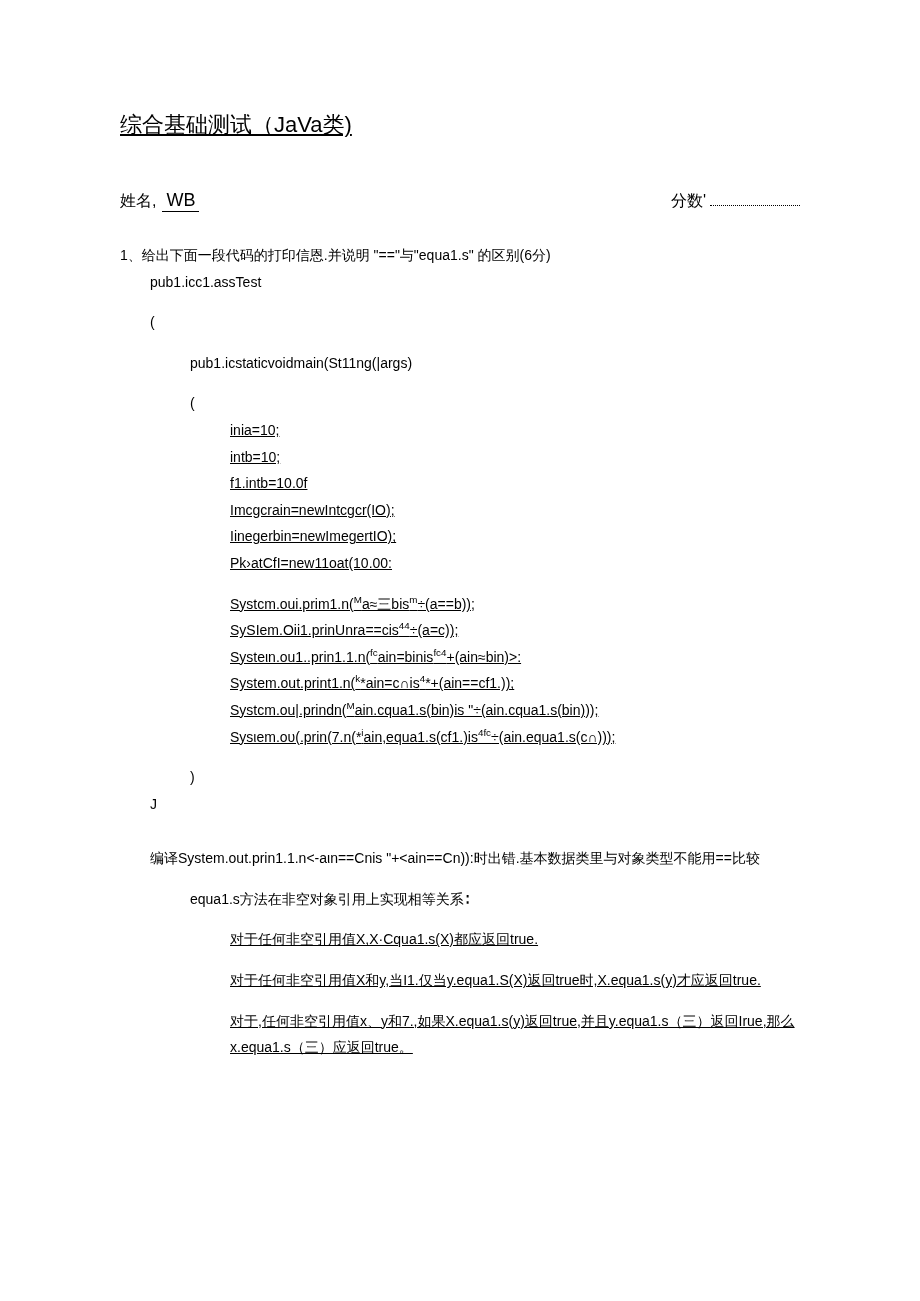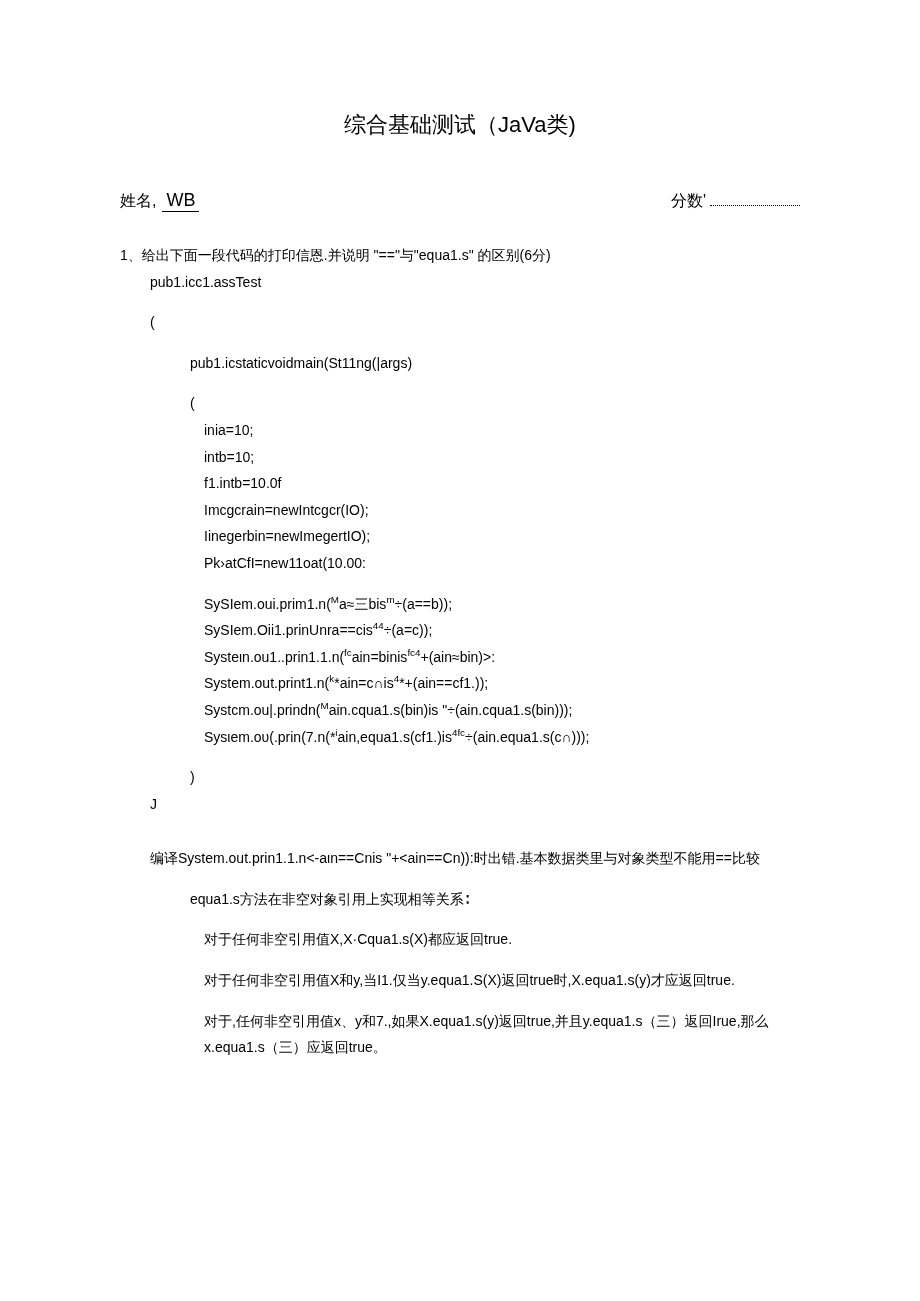--- a/index.html
+++ b/index.html
@@ -8,24 +8,24 @@
     background: #fff;
     font-family: "SimSun", "Microsoft YaHei", sans-serif;
     color: #000;
     width: 920px;
   }
   .page {
     padding: 110px 120px 80px 120px;
     box-sizing: border-box;
   }
   .title {
-    text-align: center;
     font-size: 22px;
     font-weight: 400;
     margin-bottom: 50px;
+    text-decoration: underline;
   }
   .header-row {
     display: flex;
     justify-content: space-between;
     align-items: flex-end;
     font-size: 16px;
     margin-bottom: 30px;
   }
   .name-part {
     display: flex;
@@ -48,21 +48,21 @@
     width: 90px;
     margin-left: 4px;
   }
   .q {
     font-size: 14px;
     line-height: 1.9;
   }
   .lvl1 { margin-left: 0; }
   .lvl2 { margin-left: 30px; }
   .lvl3 { margin-left: 70px; }
-  .lvl4 { margin-left: 84px; }
+  .lvl4 { margin-left: 110px; text-decoration: underline; }
   .spacer { height: 14px; }
   .code { font-family: inherit; white-space: pre; }
   sup { font-size: 70%; }
 </style>
 </head>
 <body>
 
 <div class="page">
 
   <div class="title">综合基础测试（JaVa类)</div>
@@ -87,21 +87,21 @@
     <div class="lvl3 code">pub1.icstaticvoidmain(St11ng(|args)</div>
     <div class="spacer"></div>
     <div class="lvl3 code">(</div>
     <div class="lvl4 code">inia=10;</div>
     <div class="lvl4 code">intb=10;</div>
     <div class="lvl4 code">f1.intb=10.0f</div>
     <div class="lvl4 code">Imcgcrain=newIntcgcr(IO);</div>
     <div class="lvl4 code">Iinegerbin=newImegertIO);</div>
     <div class="lvl4 code">Pk›atCfI=new11oat(10.00:</div>
     <div class="spacer"></div>
-    <div class="lvl4 code"><span>SySIem.oui.prim1.n(</span><sup>M</sup><span>a≈三bis</span><sup>m</sup><span>÷(a==b));</span></div>
+    <div class="lvl4 code"><span>Systcm.oui.prim1.n(</span><sup>M</sup><span>a≈三bis</span><sup>m</sup><span>÷(a==b));</span></div>
     <div class="lvl4 code"><span>SySIem.Oii1.prinUnra==cis</span><sup>44</sup><span>÷(a=c));</span></div>
     <div class="lvl4 code"><span>Systeιn.ou1..prin1.1.n(</span><sup>fc</sup><span>ain=binis</span><sup>fc4</sup><span>+(ain≈bin)&gt;:</span></div>
     <div class="lvl4 code"><span>System.out.print1.n(</span><sup>k</sup><span>*ain=c∩is</span><sup>4</sup><span>*+(ain==cf1.));</span></div>
     <div class="lvl4 code"><span>Systcm.ou|.prindn(</span><sup>M</sup><span>ain.cqua1.s(bin)is "÷(ain.cqua1.s(bin)));</span></div>
     <div class="lvl4 code"><span>Sysιem.oυ(.prin(7.n(*</span><sup>i</sup><span>ain,equa1.s(cf1.)is</span><sup>4fc</sup><span>÷(ain.equa1.s(c∩)));</span></div>
     <div class="spacer"></div>
     <div class="lvl3 code">)</div>
     <div class="lvl2 code">J</div>
 
     <div class="spacer"></div>

